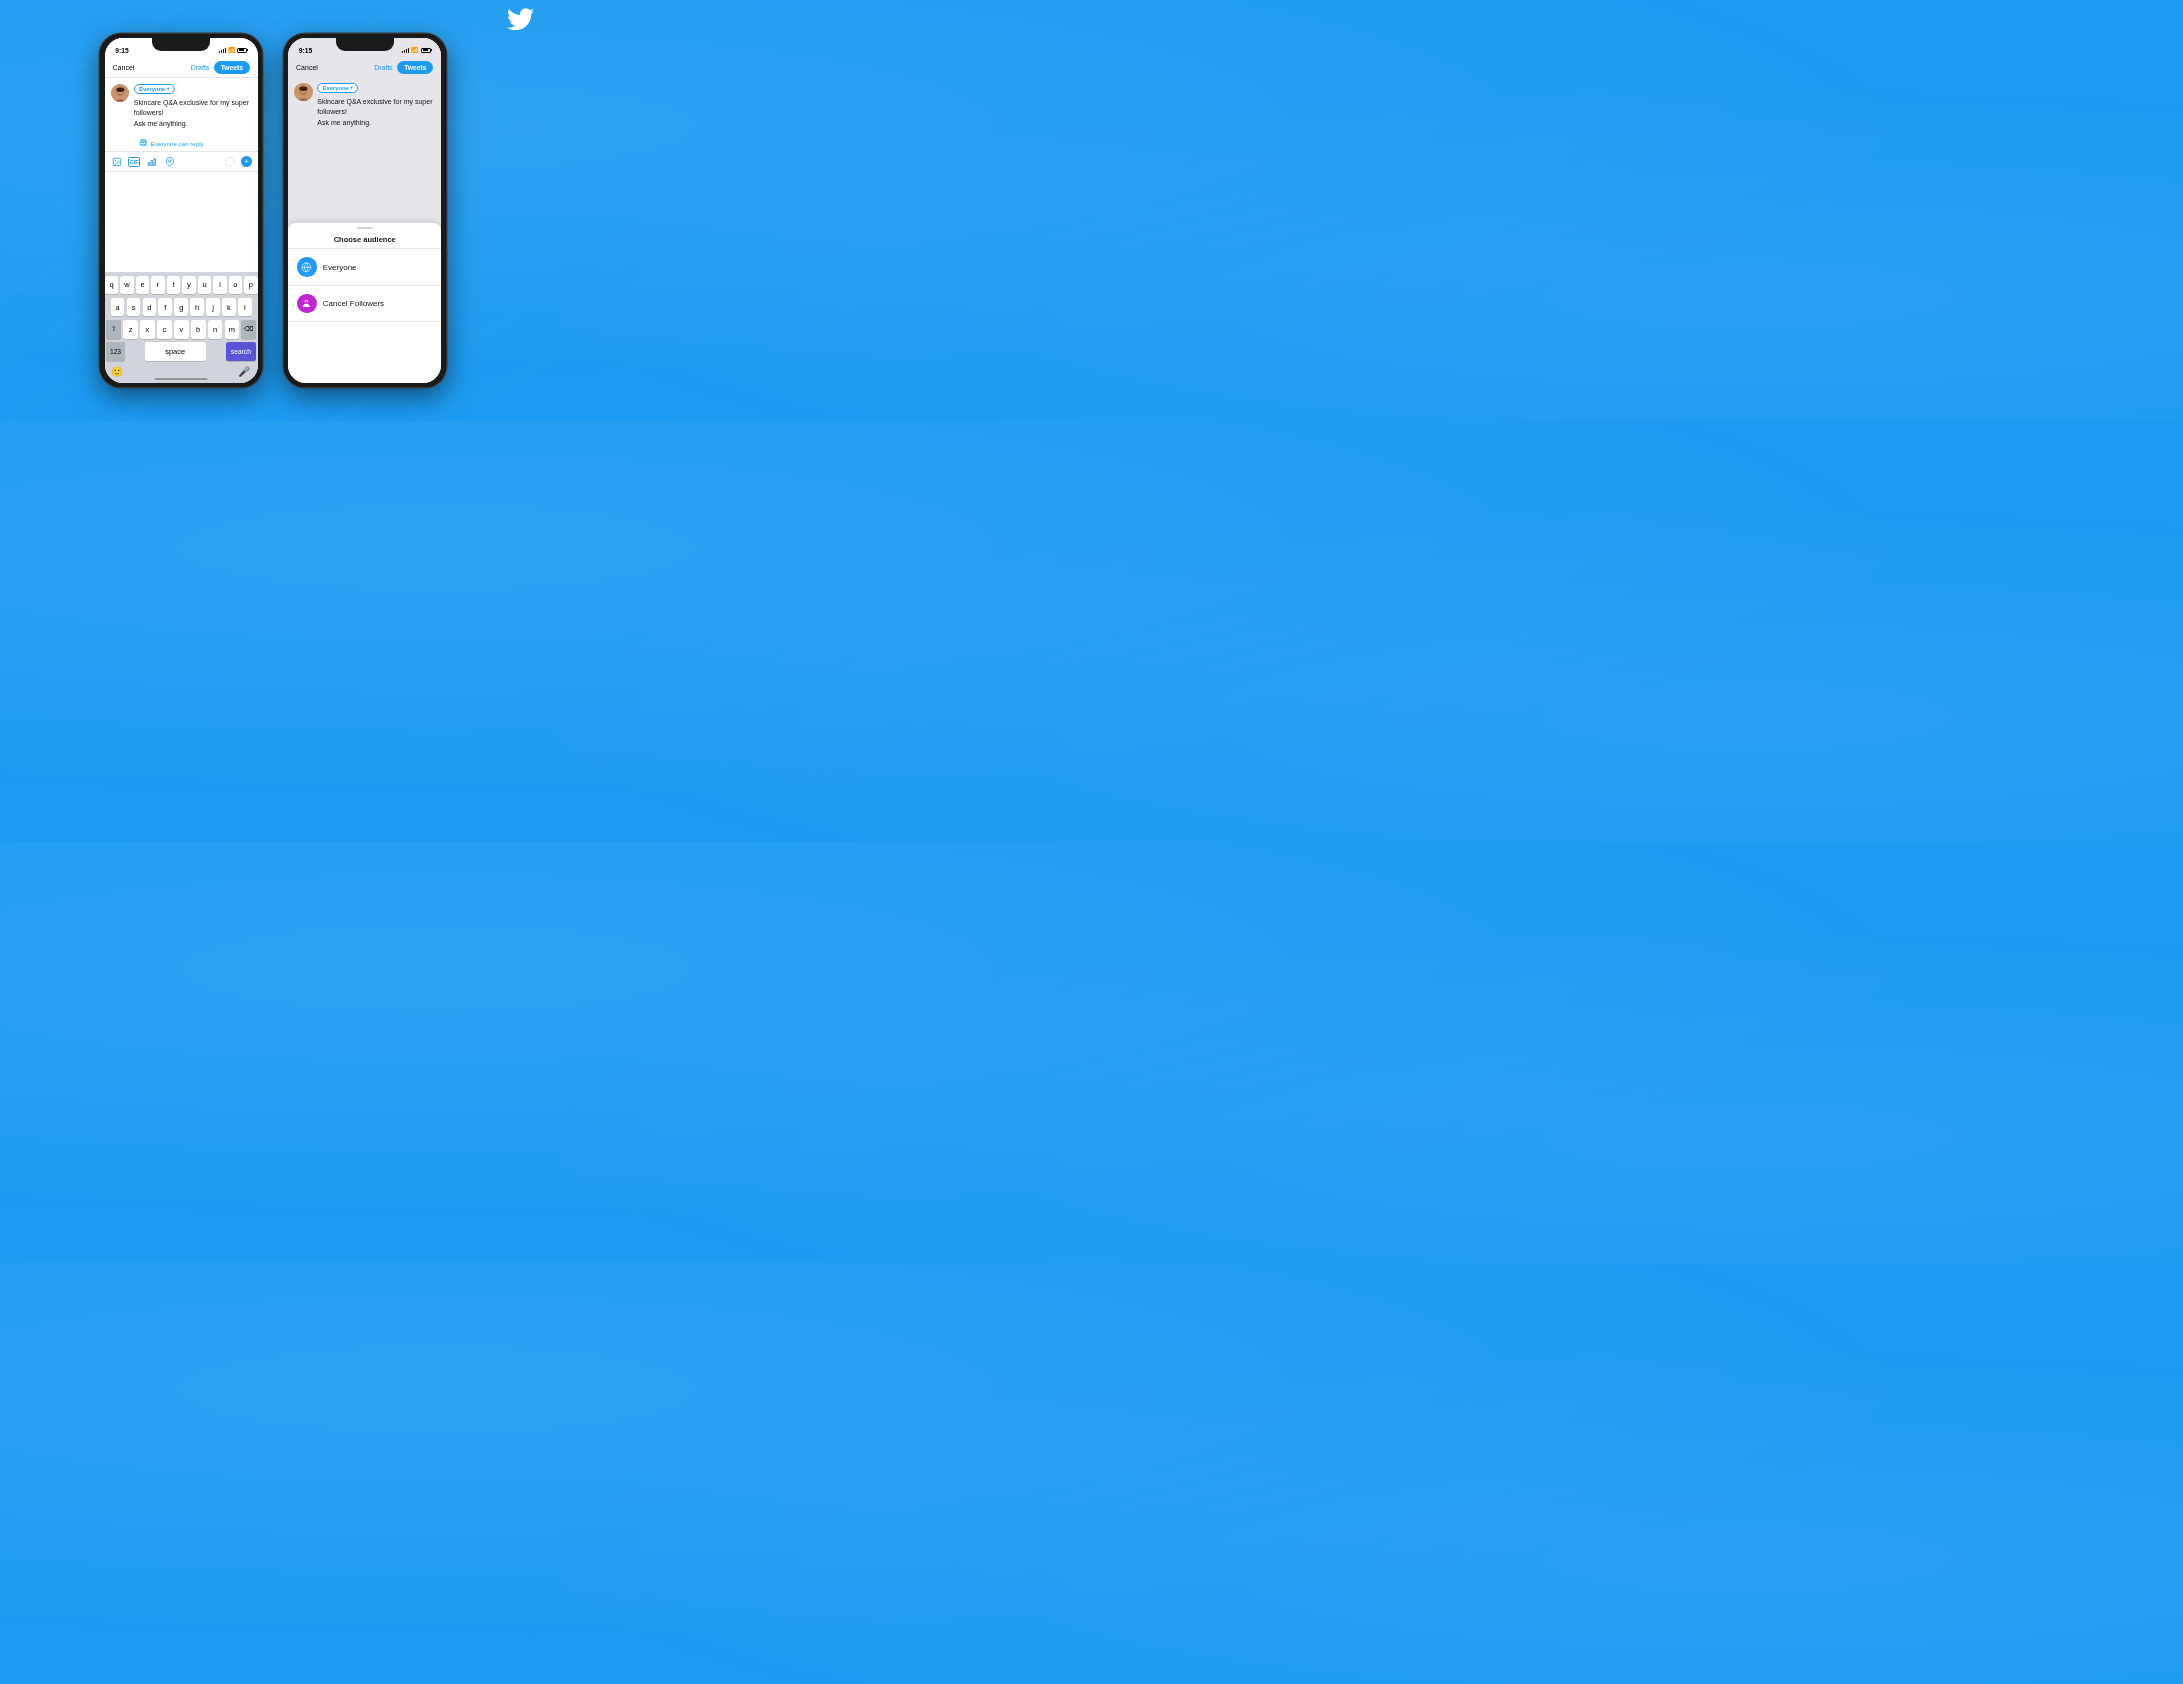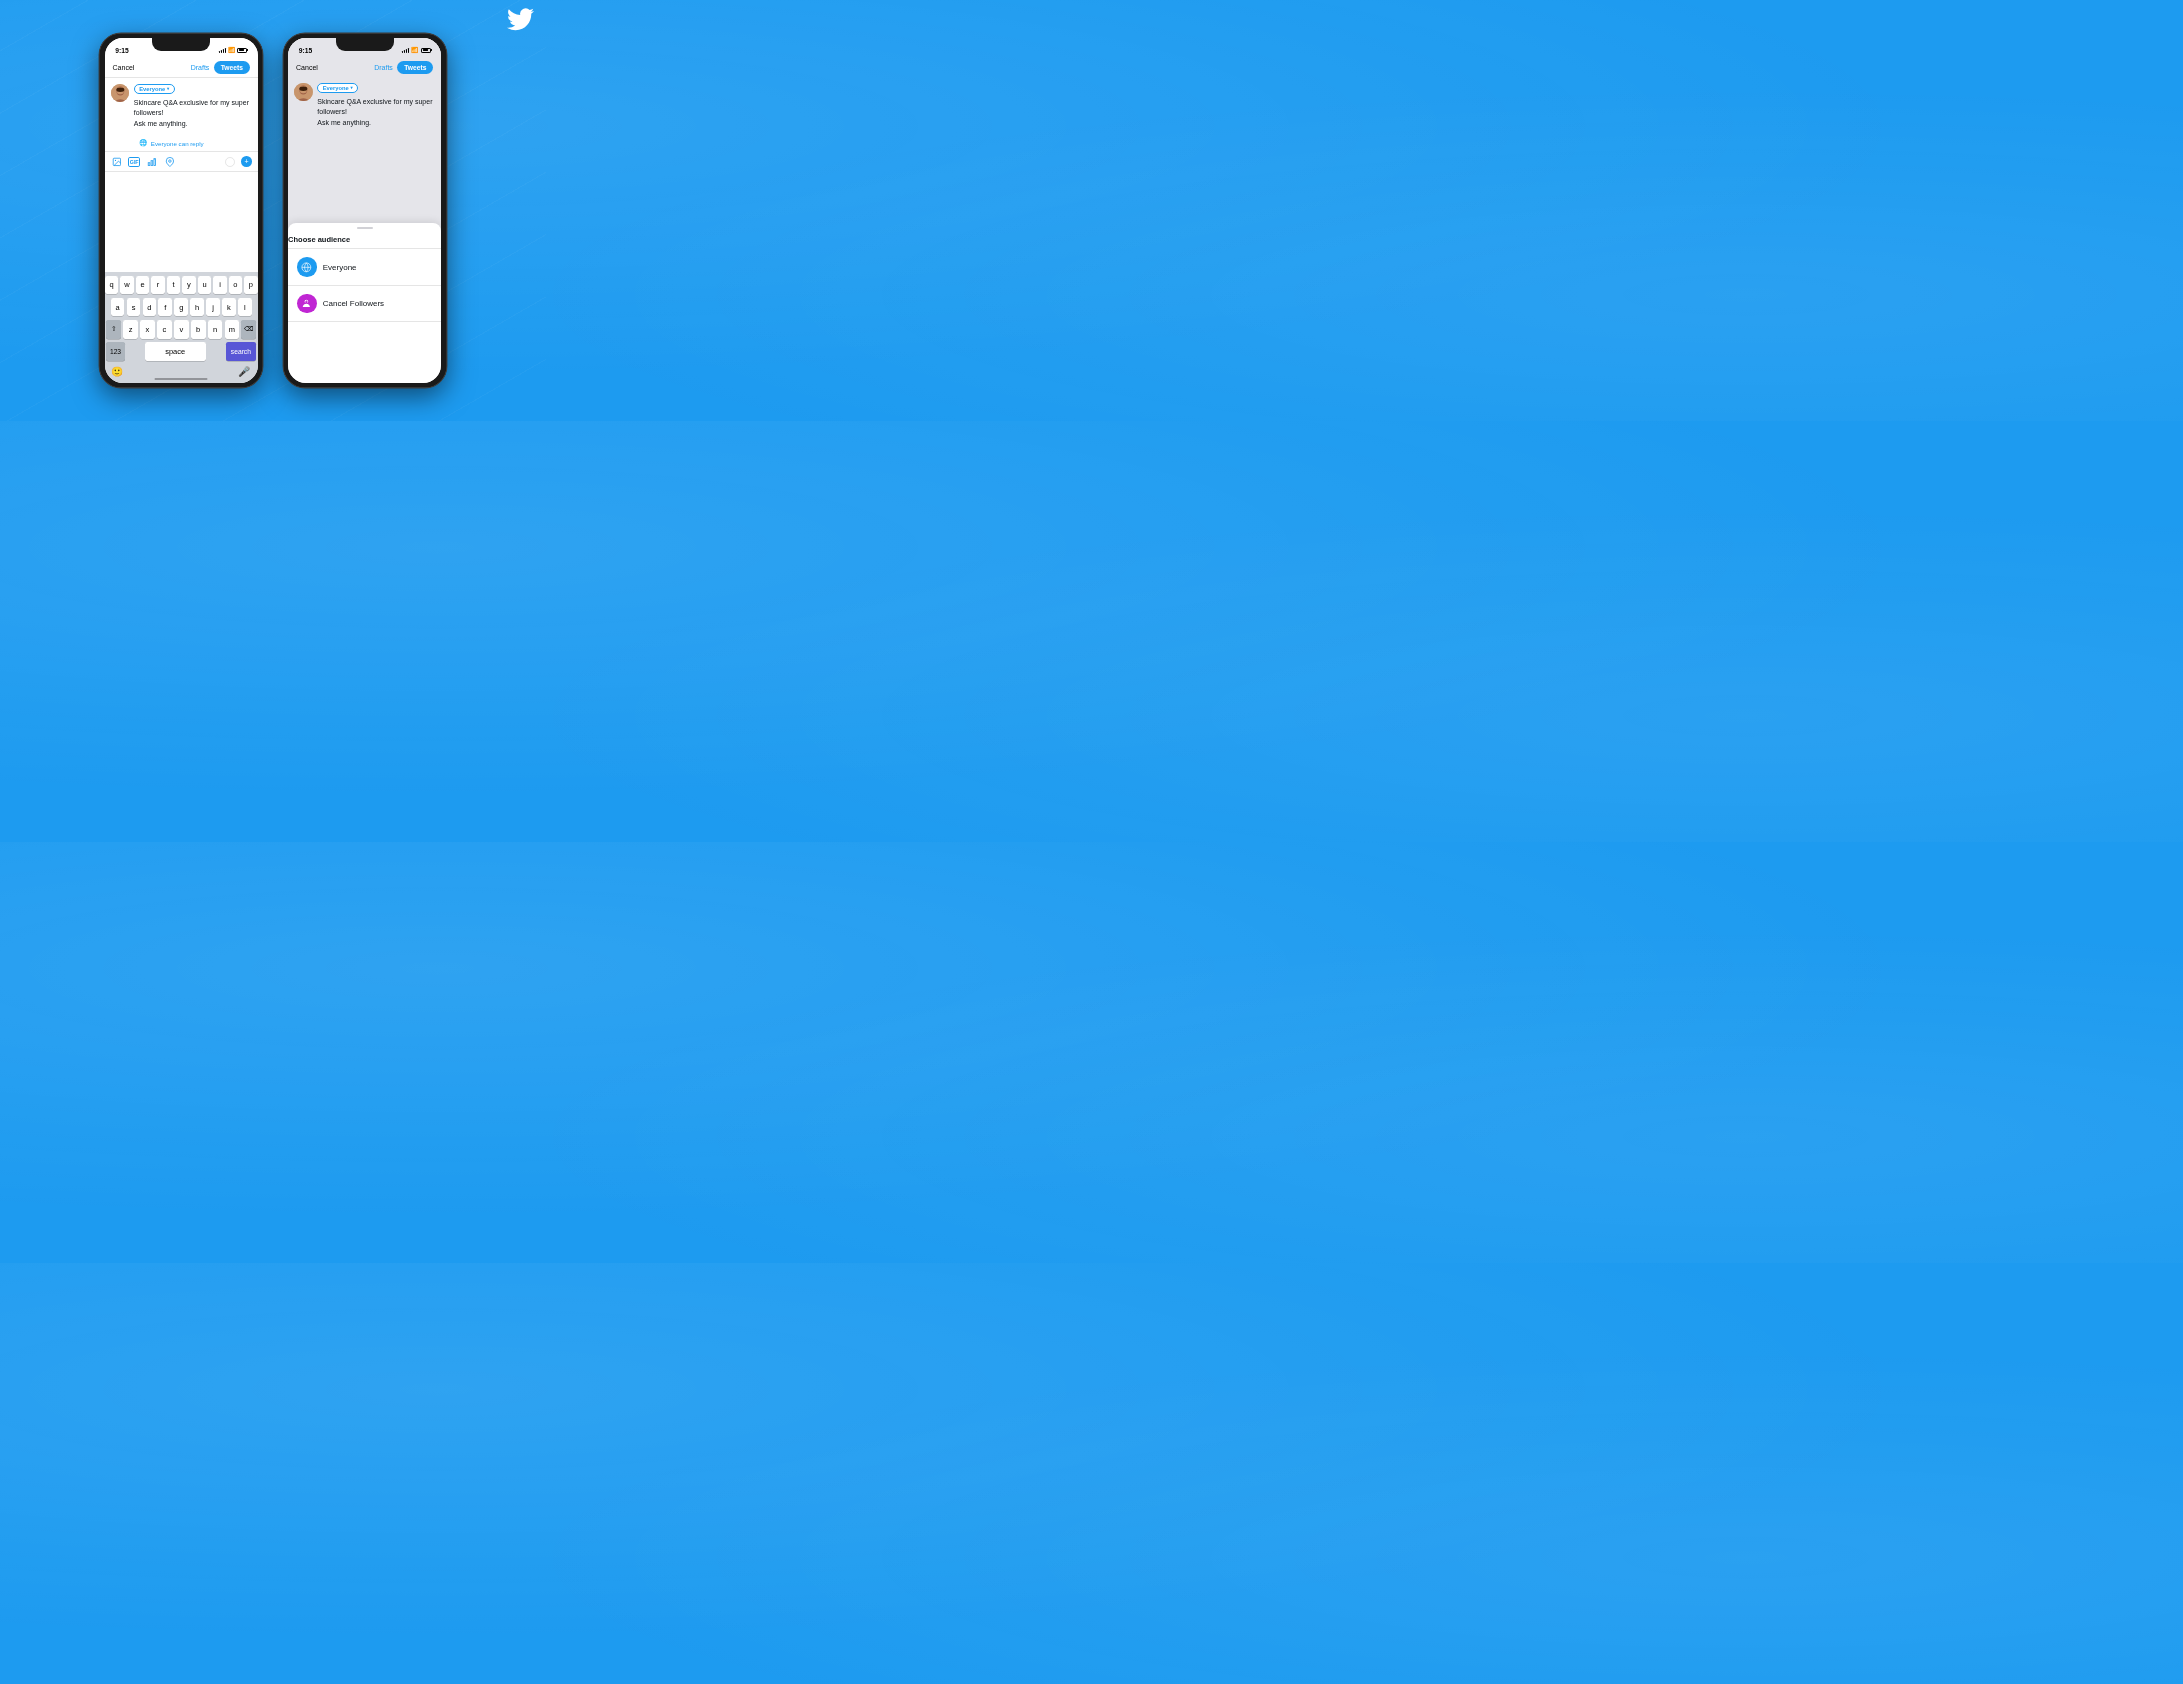--- a/index.html
+++ b/index.html
@@ -397,21 +397,21 @@
 
     .sheet-handle {
       width: 16px;
       height: 1.8px;
       background: #d1d1d6;
       border-radius: 0.9px;
       margin: 4.4px auto 0;
     }
 
     .sheet-title {
-      text-align: left;
+      text-align: center;
       font-size: 7.5px;
       font-weight: 700;
       color: #0f1419;
       padding: 6.2px 0 4.4px;
       border-bottom: 0.4px solid #e5e5e5;
     }
 
     .audience-option {
       display: flex;
       align-items: center;

